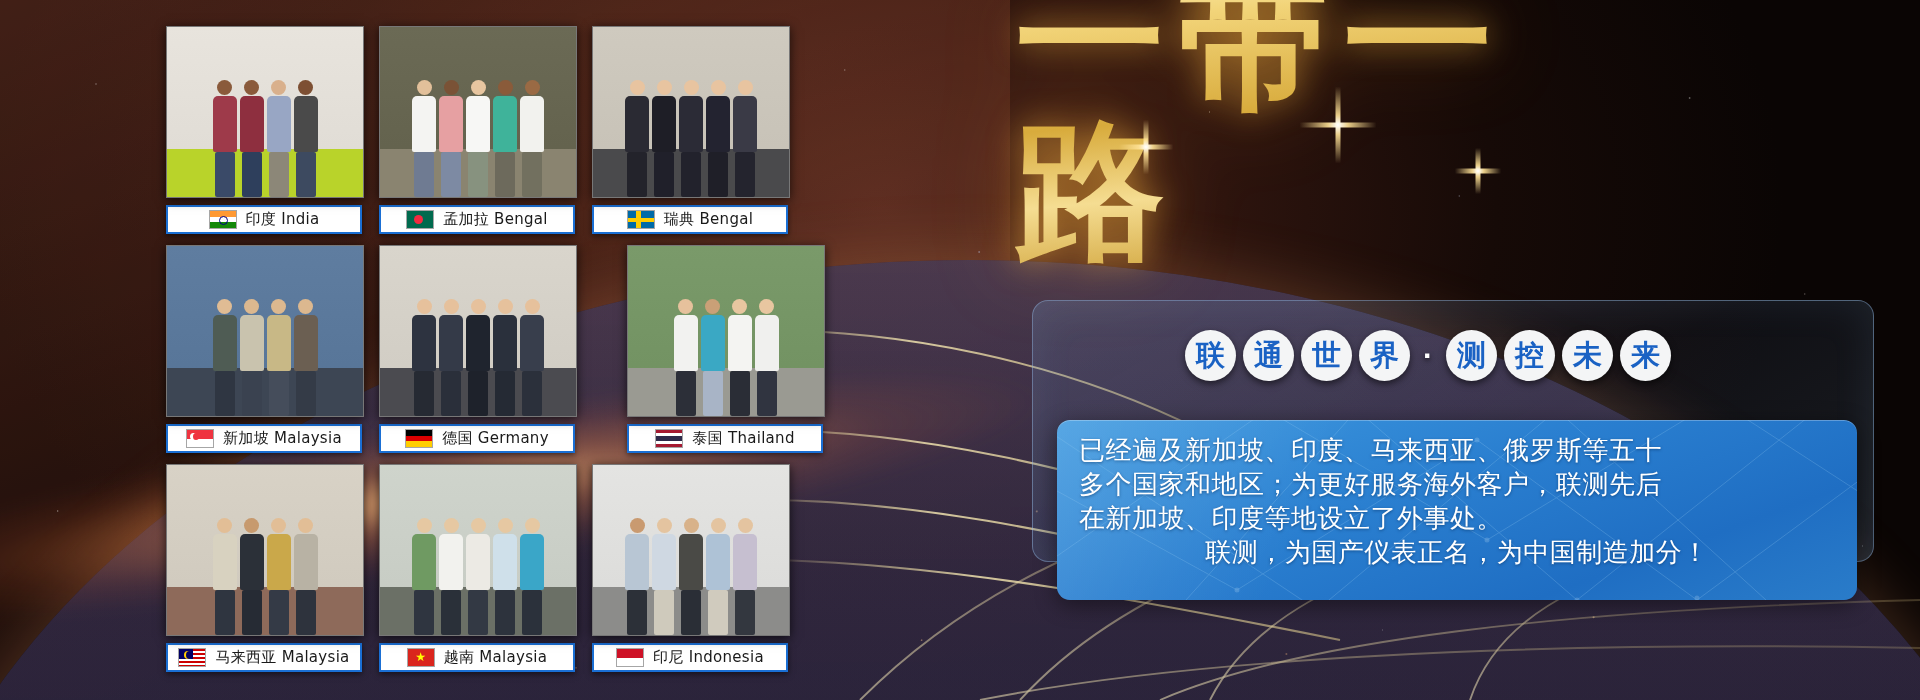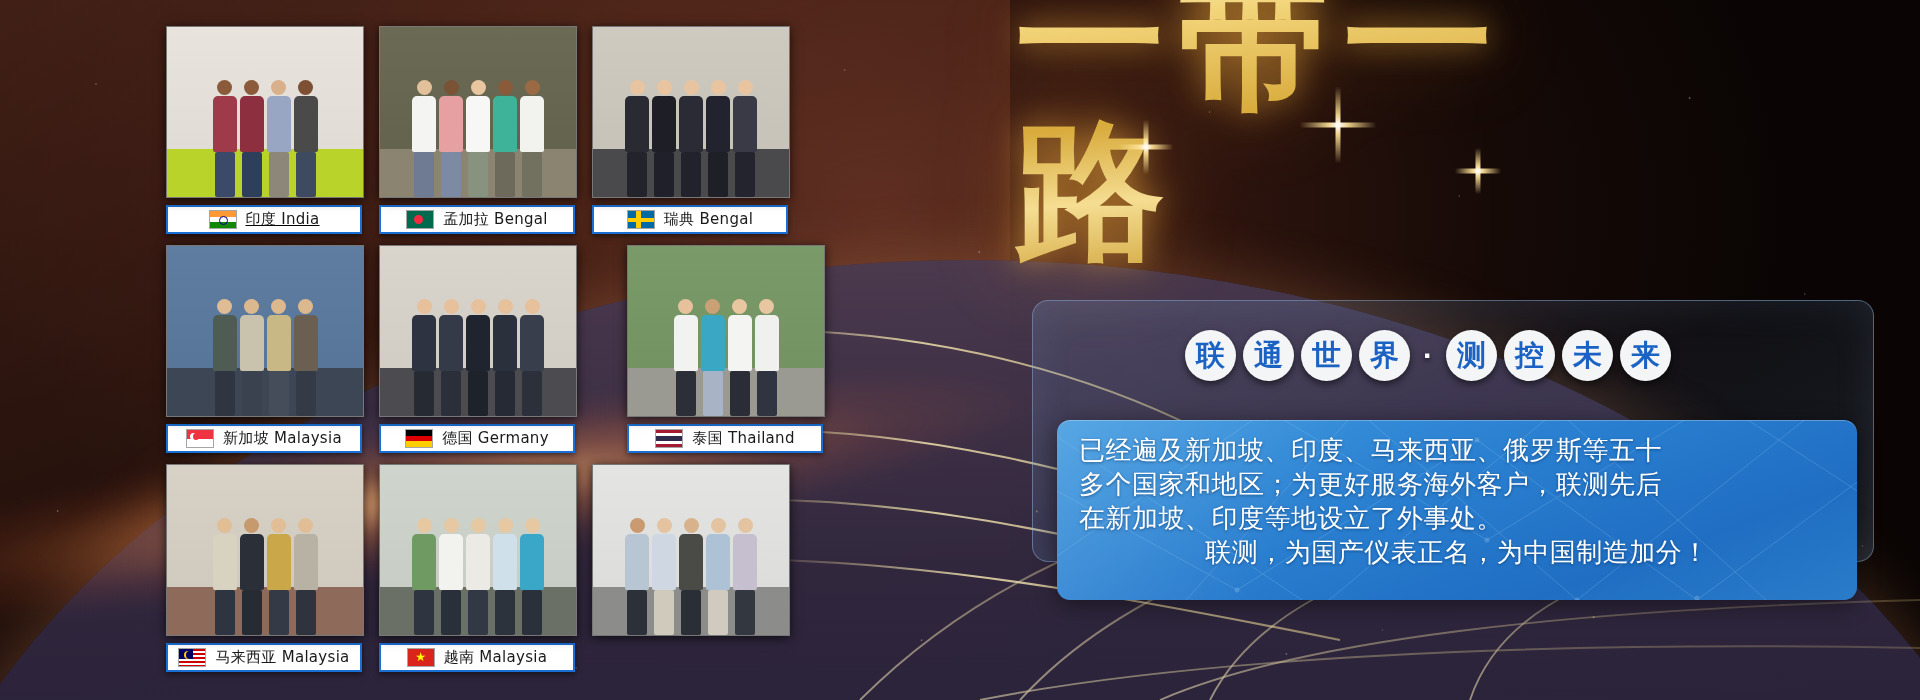--- a/index.html
+++ b/index.html
@@ -202,21 +202,21 @@
       <path d="M860 700 C 1000 560, 1180 500, 1400 470"></path>
       <path d="M1020 700 C 1120 590, 1300 520, 1520 492"></path>
       <path d="M1210 700 C 1260 600, 1400 540, 1640 516"></path>
       <path d="M1470 700 C 1500 610, 1600 556, 1820 534"></path>
       <path d="M1160 700 C 1300 640, 1560 610, 1920 600"></path>
       <path d="M980 700 C 1180 660, 1520 640, 1920 648"></path>
     </g>
   </svg>
 
   <div class="grid">
-      <div class="cell" style="left: 0px; top: 0px; text-decoration: underline;">
+      <div class="cell" style="left: 0px; top: 0px;">
     <div class="photo">
           <div class="sky" style="background:linear-gradient(180deg,#e8e4dd 0%,#dedad3 100%)"></div>
           <div class="floor" style="background:#b9d32a"></div>
           <div class="ppl">
     <div class="p">
       <div class="head" style="background:#8a5a3b"></div>
       <div class="torso" style="background:#9e3a4a"></div>
       <div class="legs" style="background:#3a4a68"></div>
     </div>
     <div class="p">
@@ -536,20 +536,26 @@
       <div class="torso" style="background:#aec2d6"></div>
       <div class="legs" style="background:#d0cbbe"></div>
     </div>
     <div class="p">
       <div class="head" style="background:#e4c4a0"></div>
       <div class="torso" style="background:#c6bfd0"></div>
       <div class="legs" style="background:#33373f"></div>
     </div>
           </div>
         </div>
+    <div class="label">
+      <span class="flag">
+            <div style="position:absolute;inset:0;background:linear-gradient(180deg,#CE1126 0 50%,#FFFFFF 50% 100%)"></div>
+          </span>
+      <span class="txt">印尼 Indonesia</span>
+    </div>
       </div>
     </div>
 
   <div class="calligraphy">
     <span class="cg">一带一路</span>
     <span class="sparkle" style="left:268px;top:62px;width:110px;height:110px;"></span>
     <span class="sparkle" style="left:92px;top:100px;width:78px;height:78px;"></span>
     <span class="sparkle" style="left:430px;top:130px;width:66px;height:66px;"></span>
   </div>
 

